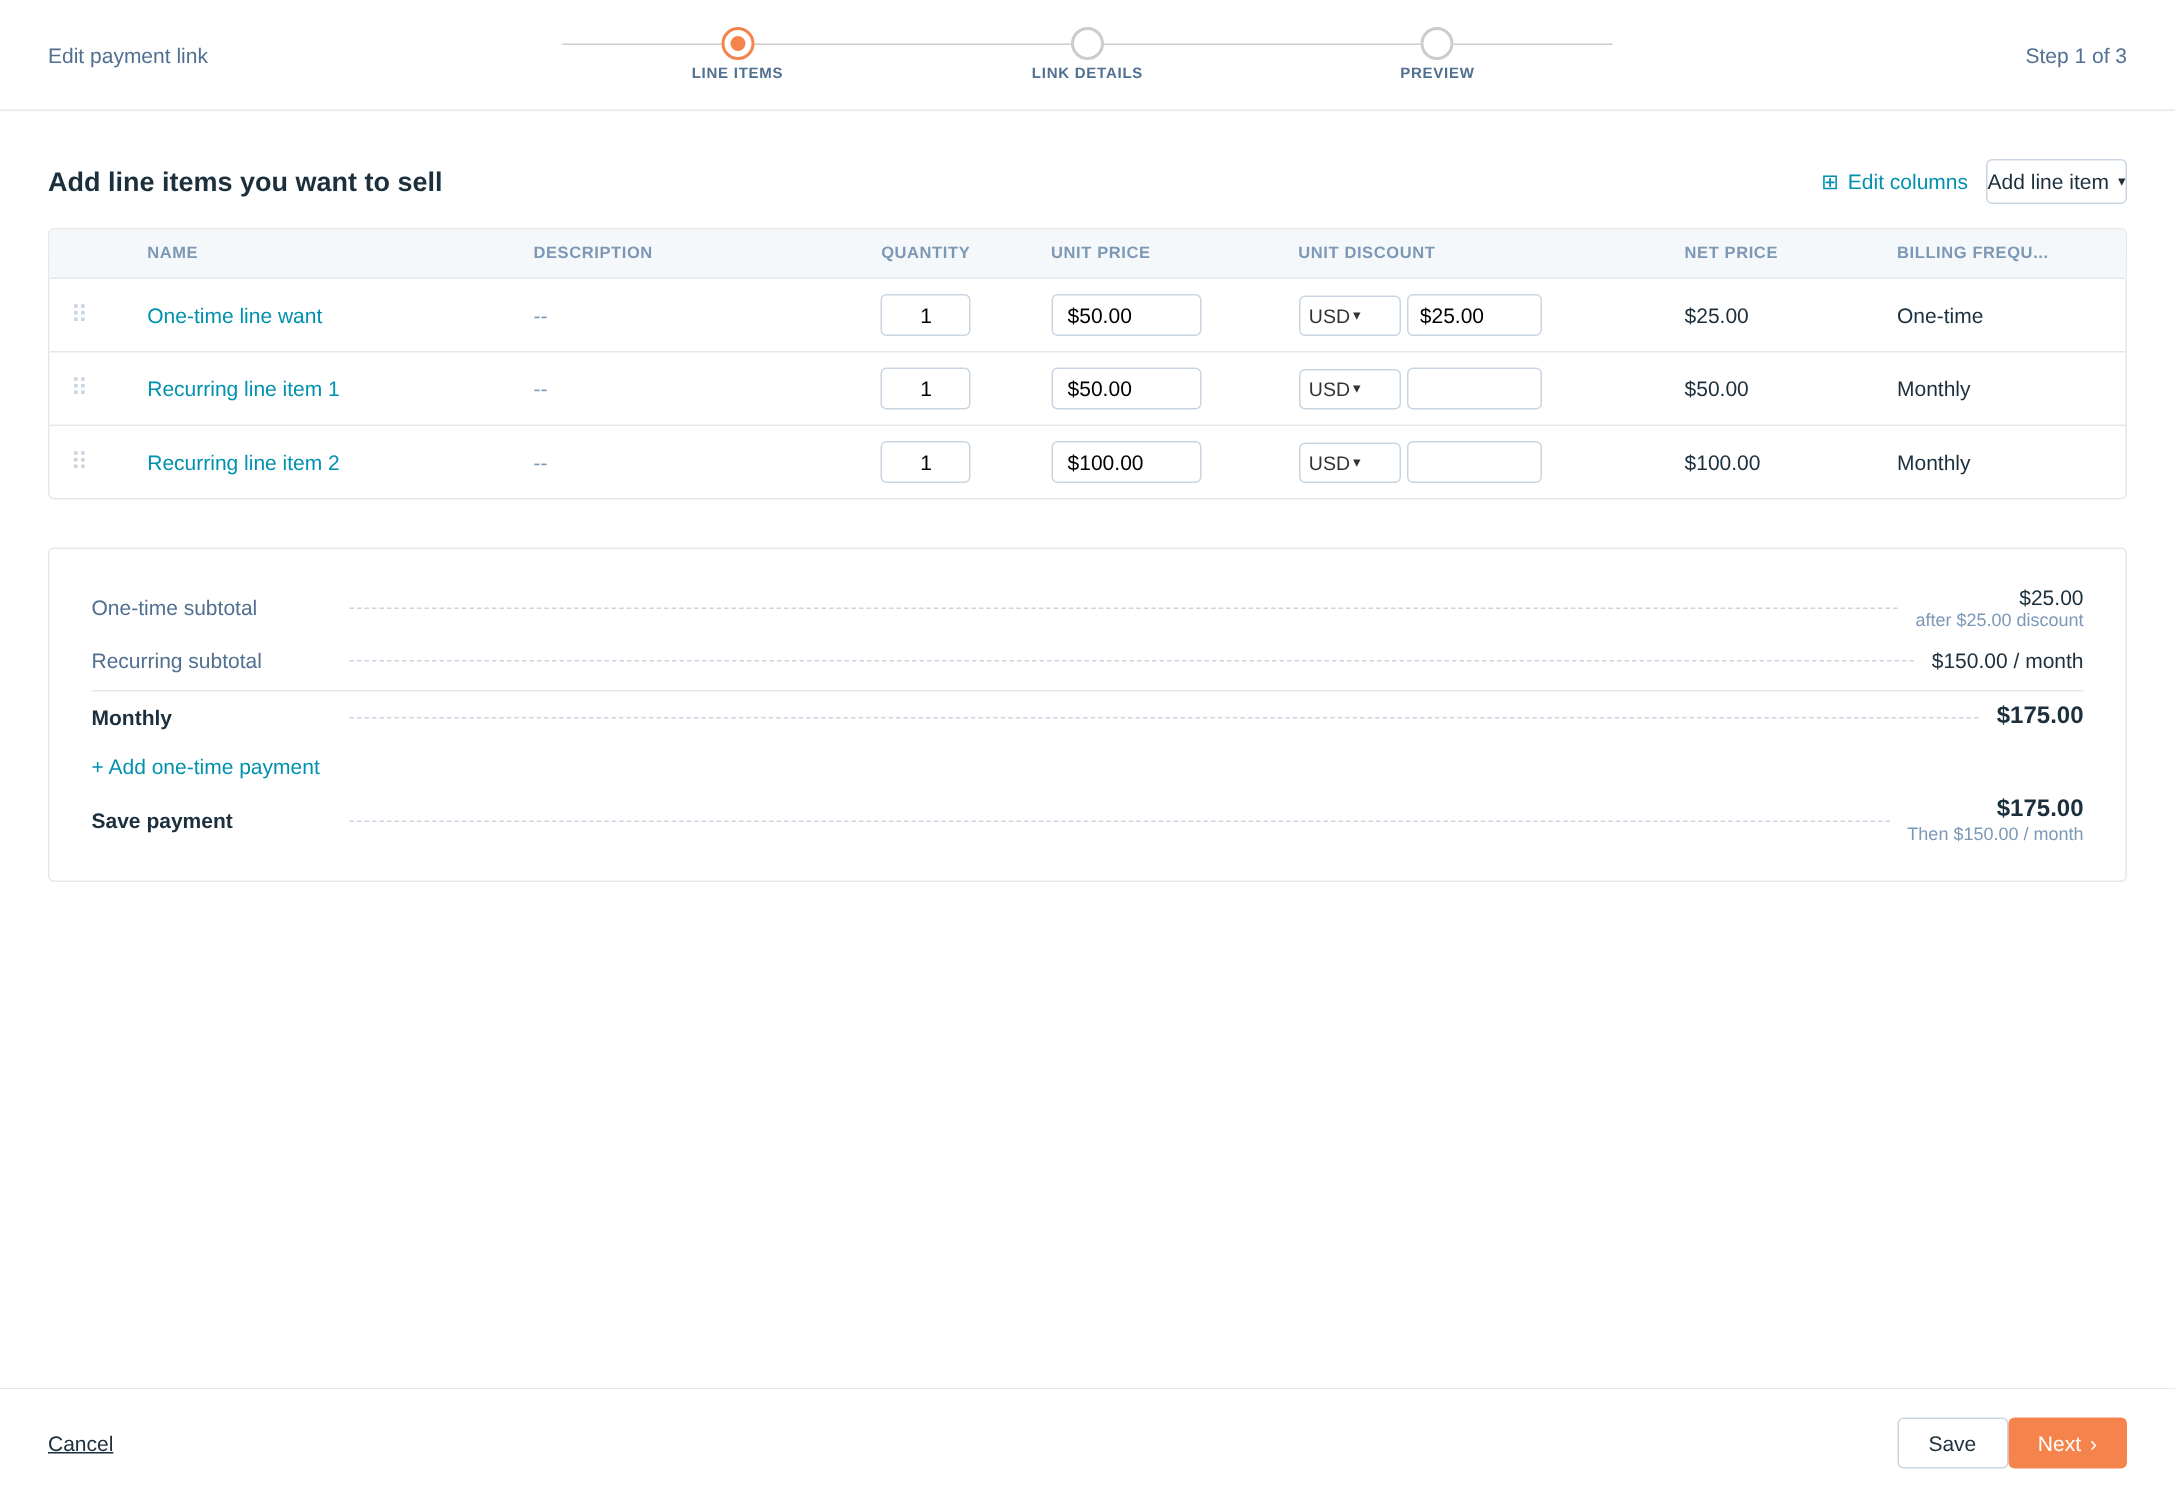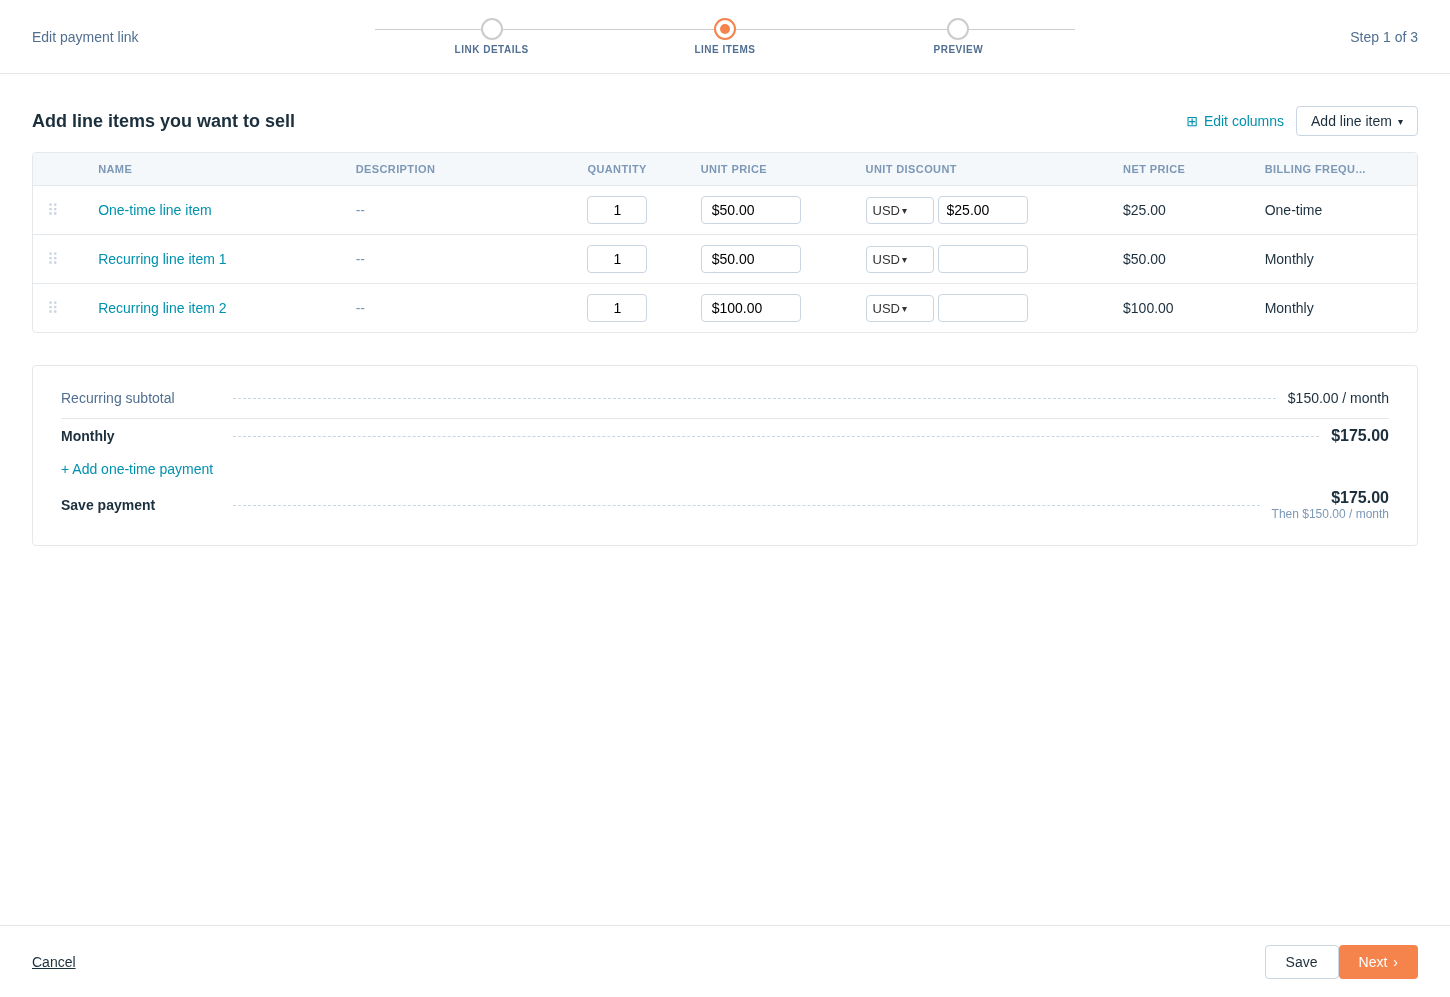--- a/index.html
+++ b/index.html
@@ -29,21 +29,21 @@
     .section-heading { display: flex; align-items: center; justify-content: space-between; margin-bottom: 16px; }
     .section-title { font-size: 18px; font-weight: 600; color: #1c2f3d; }
     .heading-actions { display: flex; align-items: center; gap: 12px; }
     .edit-columns-btn {
       display: flex; align-items: center; gap: 6px;
       color: #0091ae; font-size: 14px; cursor: pointer; background: none; border: none;
     }
     .add-line-btn {
       display: flex; align-items: center; gap: 6px;
       background: #fff; border: 1px solid #cad5e2; color: #1c2f3d;
-      padding: 6px 14px; border-radius: 4px; cursor: pointer; font-size: 14px;
+      padding: 6px 0; border-radius: 4px; cursor: pointer; font-size: 14px;
     }
     .add-line-btn .chevron { font-size: 10px; }
 
     
     .table-wrapper { border: 1px solid #e5e8eb; border-radius: 4px; overflow: hidden; margin-bottom: 32px; }
     table { width: 100%; border-collapse: collapse; }
     thead tr { background: #f5f8fa; }
     th { padding: 10px 14px; text-align: left; font-size: 11px; font-weight: 700; color: #7c98b6; letter-spacing: 0.4px; text-transform: uppercase; border-bottom: 1px solid #e5e8eb; white-space: nowrap; }
     td { padding: 10px 14px; border-bottom: 1px solid #e5e8eb; vertical-align: middle; }
     tr:last-child td { border-bottom: none; }
@@ -96,33 +96,33 @@
 <body>
 
 <div class="header">
   <span style="font-size:14px;color:#516f90;">Edit payment link</span>
 
   <div class="stepper">
 
     <div class="step">
       <div style="display:flex;align-items:center;width:100%;position:relative;">
         <div style="flex:1;height:1px;background:#ccc;"></div>
-        <div class="step-circle" style="border-color:#ccc;"></div>
-        <div style="flex:1;height:1px;background:#ccc;"></div>
-      </div>
-      <div class="step-label">LINK DETAILS</div>
+        <div class="step-circle active"></div>
+        <div style="flex:1;height:1px;background:#ccc;"></div>
+      </div>
+      <div class="step-label">LINE ITEMS</div>
     </div>
 
     <div class="step">
       <div style="display:flex;align-items:center;width:100%;position:relative;">
         <div style="flex:1;height:1px;background:#ccc;"></div>
-        <div class="step-circle active"></div>
-        <div style="flex:1;height:1px;background:#ccc;"></div>
-      </div>
-      <div class="step-label">LINE ITEMS</div>
+        <div class="step-circle" style="border-color:#ccc;"></div>
+        <div style="flex:1;height:1px;background:#ccc;"></div>
+      </div>
+      <div class="step-label">LINK DETAILS</div>
     </div>
 
     <div class="step">
       <div style="display:flex;align-items:center;width:100%;position:relative;">
         <div style="flex:1;height:1px;background:#ccc;"></div>
         <div class="step-circle" style="border-color:#ccc;"></div>
         <div style="flex:1;height:1px;background:#ccc;"></div>
       </div>
       <div class="step-label">PREVIEW</div>
     </div>
@@ -158,21 +158,21 @@
           <th class="col-price">UNIT PRICE</th>
           <th class="col-discount">UNIT DISCOUNT</th>
           <th class="col-net">NET PRICE</th>
           <th class="col-billing">BILLING FREQU...</th>
         </tr>
       </thead>
       <tbody>
 
         <tr>
           <td><span class="drag-handle">⠿</span></td>
-          <td><a class="item-name">One-time line item</a></td>
+          <td><a class="item-name">One-time line want</a></td>
           <td><span class="item-desc">--</span></td>
           <td><input type="text" class="qty-input" value="1" style=""></td>
           <td><input type="text" class="price-input" value="$50.00" style=""></td>
           <td>
             <div class="discount-wrapper">
               <div class="currency-select">
                 <span>USD</span>
                 <span style="font-size:10px;">▾</span>
               </div>
               <input type="text" class="discount-input" value="$25.00" style="">
@@ -219,20 +219,28 @@
           <td><span class="net-price">$100.00</span></td>
           <td><span class="billing-freq">Monthly</span></td>
         </tr>
       </tbody>
     </table>
   </div>
 
   <div class="totals-section">
     <div class="totals-card">
 
+      <div class="totals-row">
+        <span class="totals-label">One-time subtotal</span>
+        <div class="totals-dots"></div>
+        <div class="totals-right">
+          <span class="totals-value">$25.00</span>
+          <span class="totals-sub">after $25.00 discount</span>
+        </div>
+      </div>
 
       <div class="totals-row">
         <span class="totals-label">Recurring subtotal</span>
         <div class="totals-dots"></div>
         <span class="totals-value">$150.00 / month</span>
       </div>
 
       <div class="totals-row" style="margin-top:8px;padding-top:8px;border-top:1px solid #e5e8eb;">
         <span class="totals-label bold">Monthly</span>
         <div class="totals-dots"></div>

